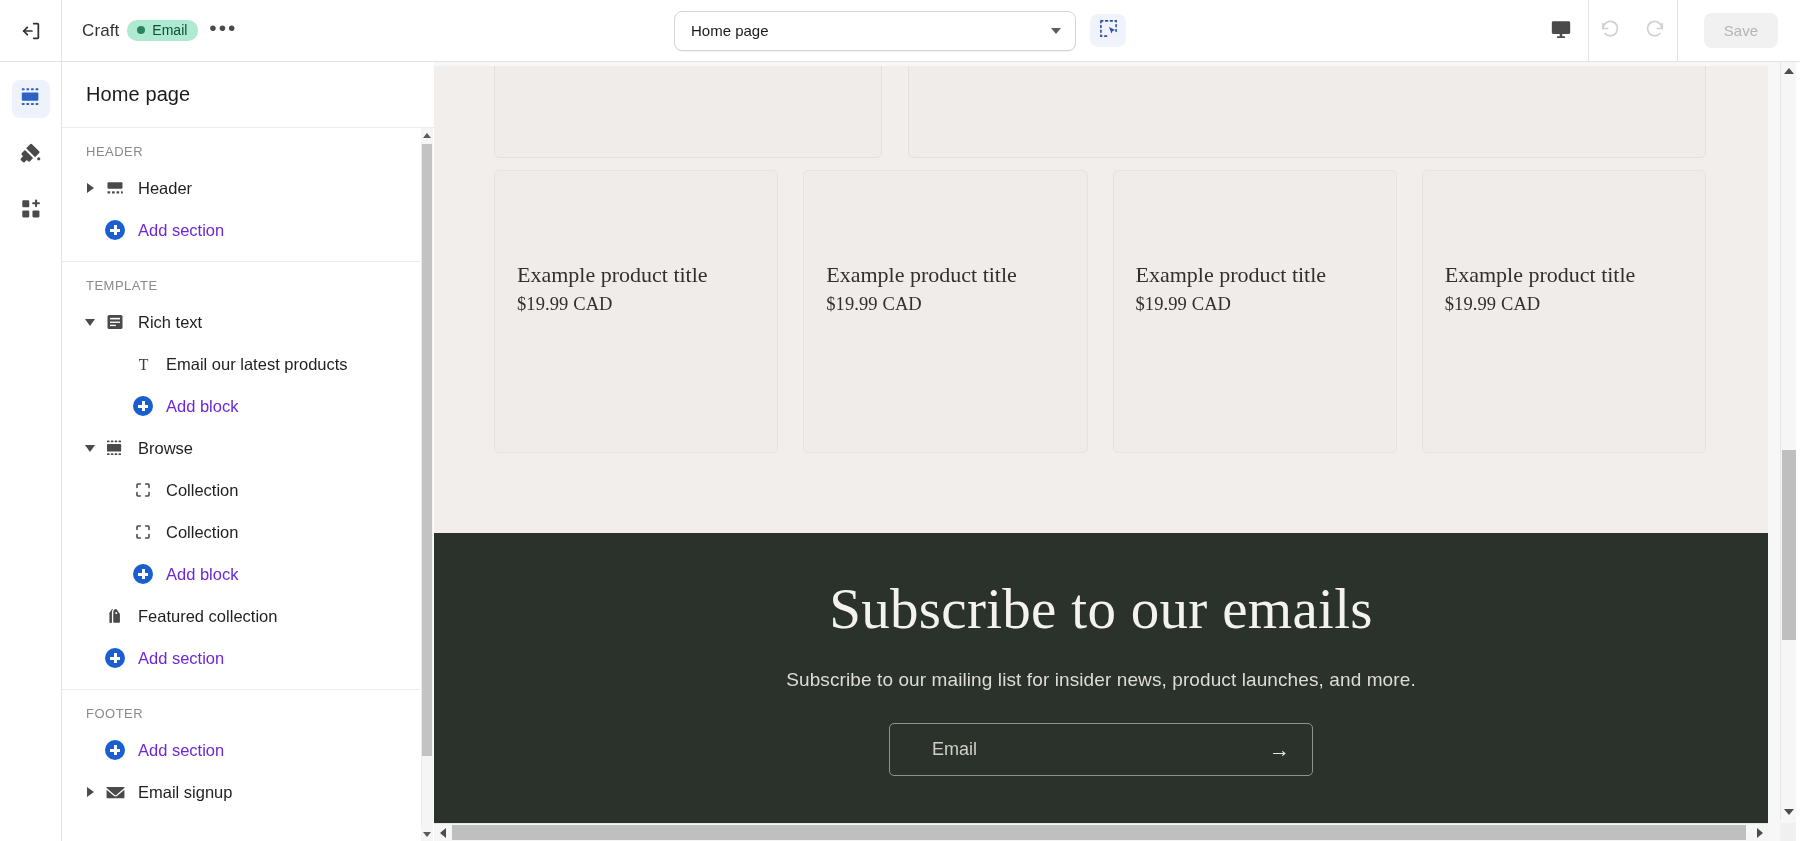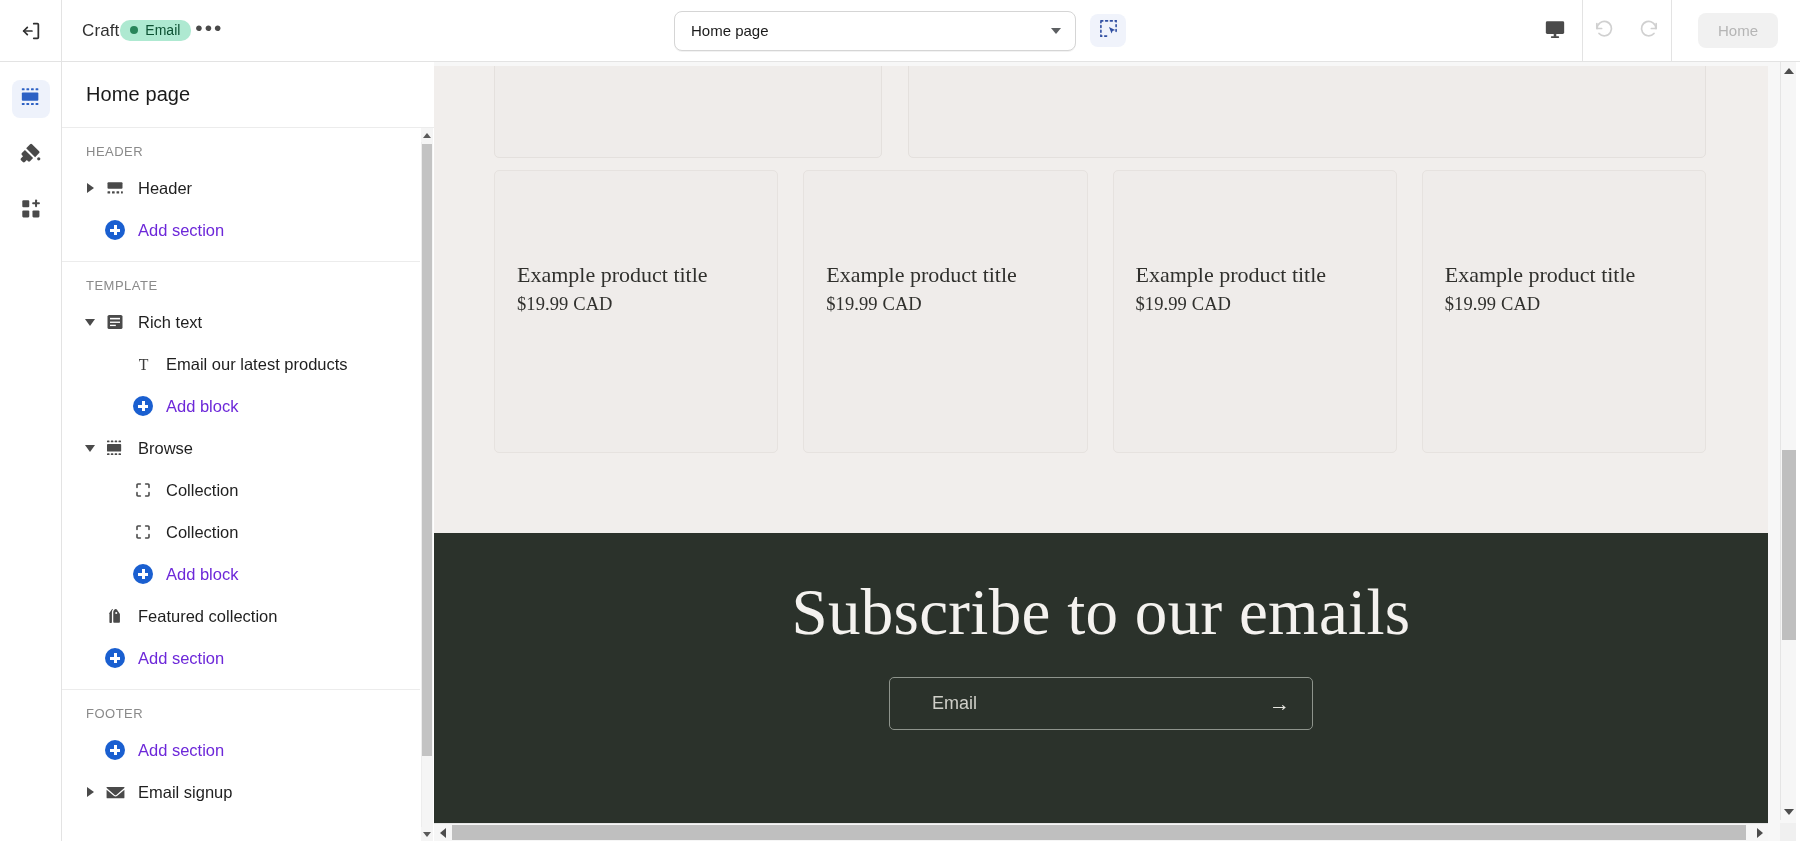--- a/index.html
+++ b/index.html
@@ -22,21 +22,21 @@
   .tb-exit {
     width: 62px; height: 61px;
     display: flex; align-items: center; justify-content: center;
     border-right: 1px solid #e3e3e3;
     cursor: pointer;
   }
   .tb-exit svg { display:block; }
 
   .tb-left {
     display: flex; align-items: center;
-    gap: 1px;
+    gap: 8px;
     padding-left: 20px;
   }
   .tb-theme-name {
     font-size: 17px; color: #303030; font-weight: 400; letter-spacing: .1px;
   }
   .badge-live {
     display: inline-flex; align-items: center; gap: 7px;
     background: #aee9d1; color: #0c5132;
     border-radius: 10px; padding: 3px 11px 4px 10px;
     font-size: 14px; line-height: 1;
@@ -284,21 +284,21 @@
 
   .subscribe {
     position:absolute; left: 0; top: 467px;
     width: 1334px; height: 291px;
     background: #2b322b;
     display:flex; flex-direction: column; align-items: center;
     padding-top: 47px;
   }
   .sub-h {
     font-family: "Liberation Serif", serif;
-    font-size: 65px; color: #f4f2ef; font-weight: 400;
+    font-size: 57px; color: #f4f2ef; font-weight: 400;
     letter-spacing: .3px; line-height: 1;
   }
   .sub-p {
     font-size: 19px; color: #ddddd6; margin-top: 32px; letter-spacing: .1px;
   }
   .sub-field {
     margin-top: 32px;
     width: 424px; height: 53px;
     border: 1px solid #8e948c;
     border-radius: 5px;
@@ -414,21 +414,21 @@
     </div>
     <div class="tb-redo">
       <span>
         <svg width="23" height="23" viewBox="0 0 24 24" fill="none" stroke="#d0d0d0" stroke-width="1.8" stroke-linecap="round" stroke-linejoin="round">
           <path d="M20 7v5h-5"></path>
             <path d="M19.7 12a7.5 7.5 0 1 0-2 5.2"></path>
         </svg>
       </span>
     </div>
     <div class="divider-v"></div>
-    <button class="btn-save">Home</button>
+    <button class="btn-save">Save</button>
   </div>
 </div>
 
 <div class="rail">
   <div class="rail-btn active">
     <span>
       <svg width="22" height="22" viewBox="0 0 24 24">
         <g fill="#2d61c4">
           <rect x="2" y="2.5" width="3" height="2.2" rx=".6"></rect>
             <rect x="7" y="2.5" width="3" height="2.2" rx=".6"></rect>
@@ -663,20 +663,21 @@
         <div class="prod-card">
           <div class="prod-text">
             <div class="prod-title">Example product title</div>
             <div class="prod-price">$19.99 CAD</div>
           </div>
         </div>
       </div>
 
     <div class="subscribe">
       <div class="sub-h">Subscribe to our emails</div>
+      <div class="sub-p">Subscribe to our mailing list for insider news, product launches, and more.</div>
       <div class="sub-field">
         <span class="ph">Email</span>
         <span class="sub-arrow">→</span>
       </div>
     </div>
   </div>
 
   <div class="pv-vbar">
     <div class="pv-vbtn up">
         <i></i>

